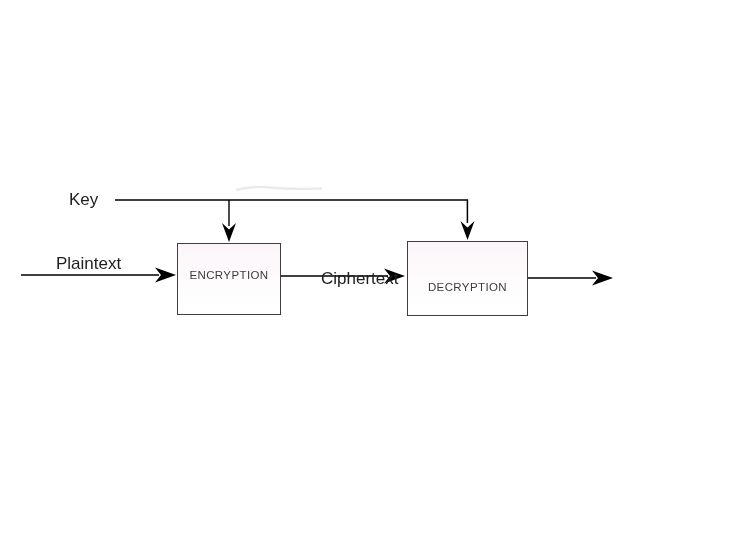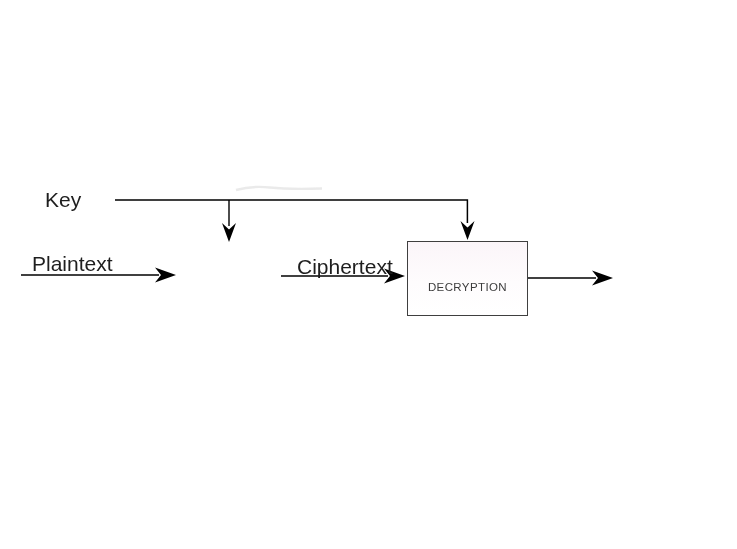--- a/index.html
+++ b/index.html
@@ -18,27 +18,28 @@
   .canvas svg {
     position: absolute;
     left: 0;
     top: 0;
     width: 737px;
     height: 549px;
   }
   .flow-label {
     position: absolute;
     color: #1e1e1e;
-    font-size: 21px;
+    font-size: 17px;
     line-height: 20px;
     white-space: nowrap;
+    margin-left: 24px;
   }
   .lbl-key        { left: 45px;  top: 190px; }
   .lbl-plaintext  { left: 32px;  top: 254px; }
-  .lbl-ciphertext { left: 297px; top: 257px; }
+  .lbl-ciphertext { left: 297px; top: 269px; }
   .lbl-original   { left: 544px; top: 256px; }
   .node {
     position: absolute;
     box-sizing: border-box;
     border: 1px solid #3f3f3f;
     background: linear-gradient(180deg, #fbf5f9 0%, #fefcfd 55%, #ffffff 100%);
     display: flex;
     align-items: center;
     justify-content: center;
   }
@@ -89,18 +90,21 @@
     <polygon points="613,278 592,270.5 598,278 592,285.5" fill="#000000"></polygon>
   </svg>
 
   <div class="flow-label lbl-key">Key</div>
 
   <div class="flow-label lbl-plaintext">Plaintext</div>
 
   <div class="flow-label lbl-ciphertext">Ciphertext</div>
 
 
+  <div class="node node-encryption">
+    <span>ENCRYPTION</span>
+  </div>
 
   <div class="node node-decryption">
     <span>DECRYPTION</span>
   </div>
 
 </div>
 
 </body></html>

